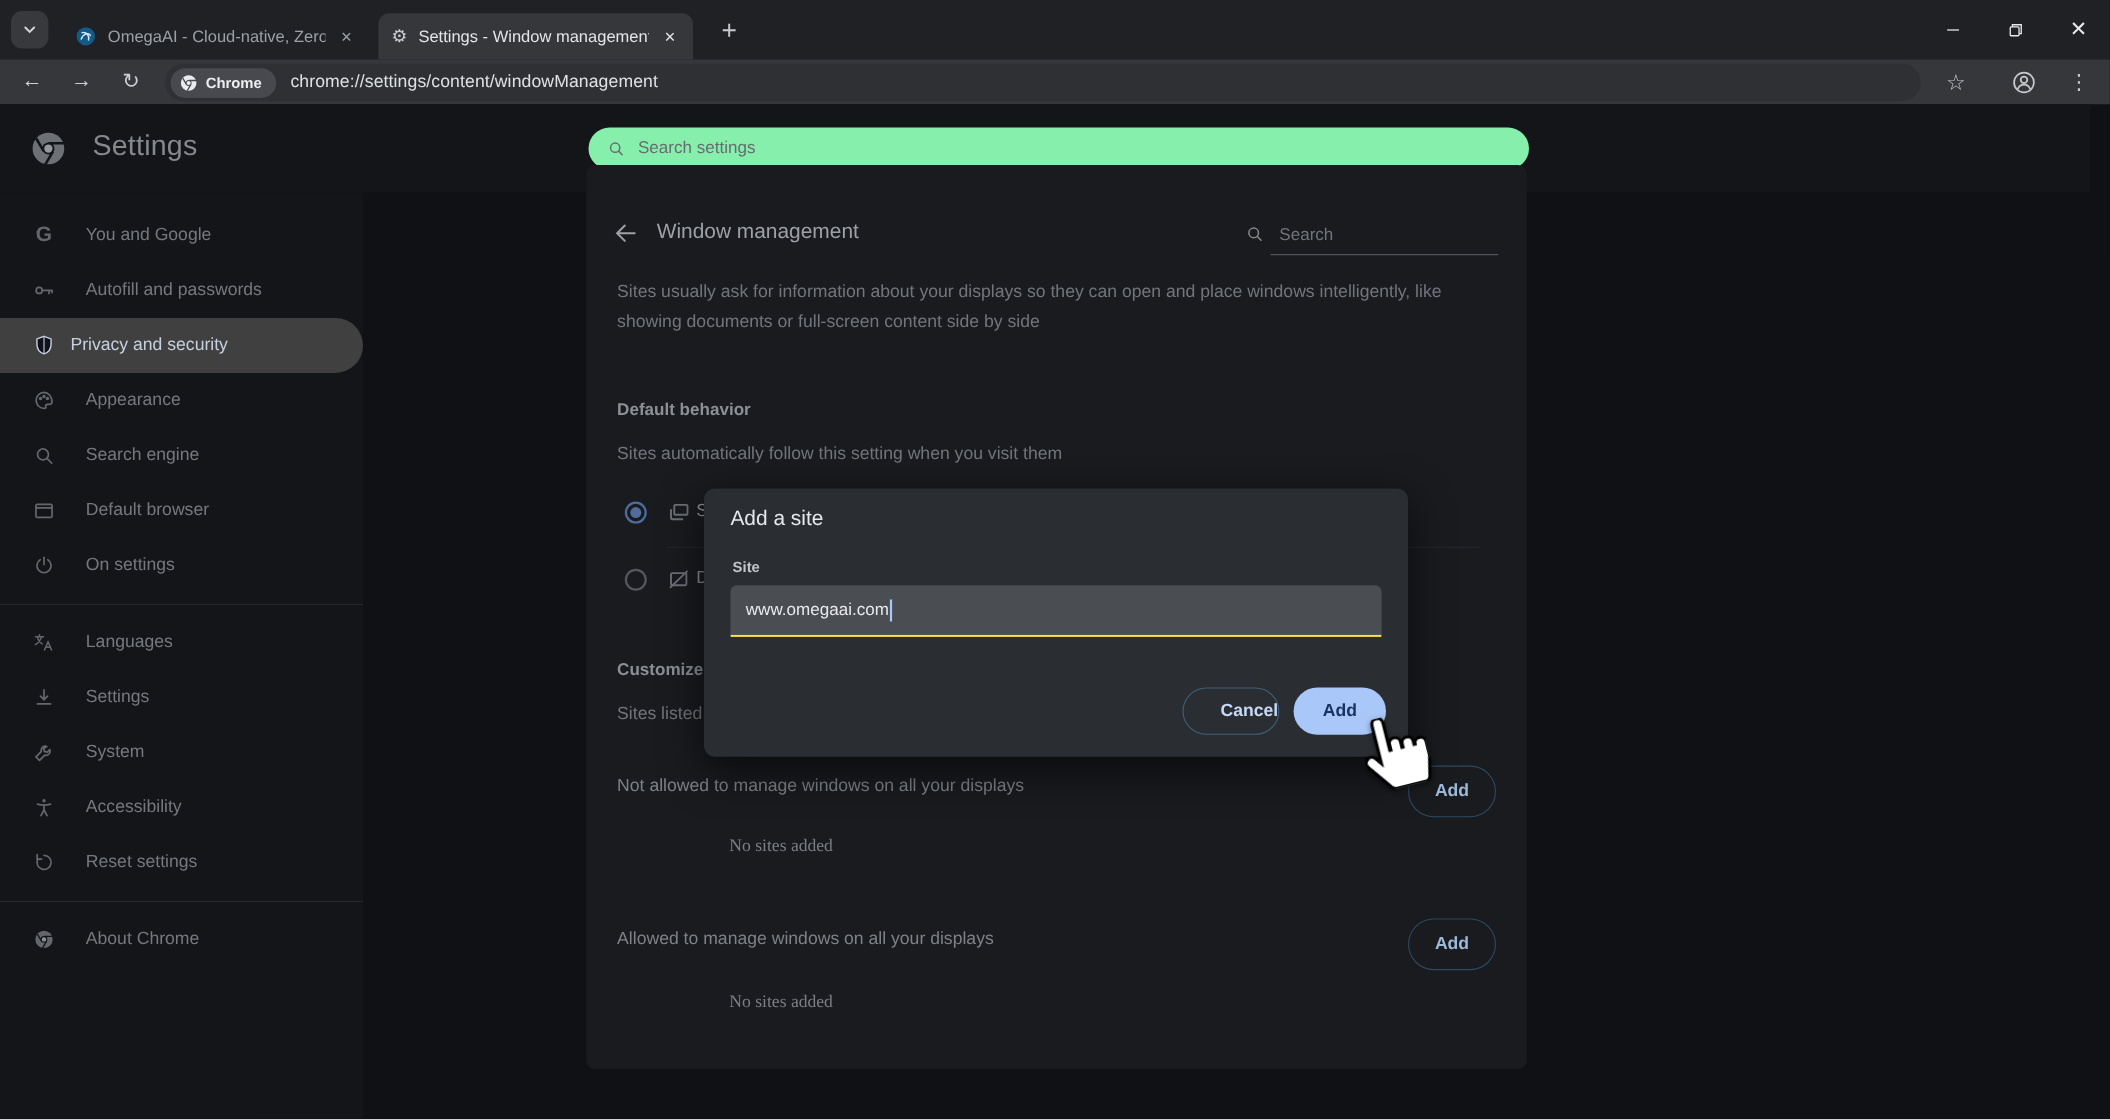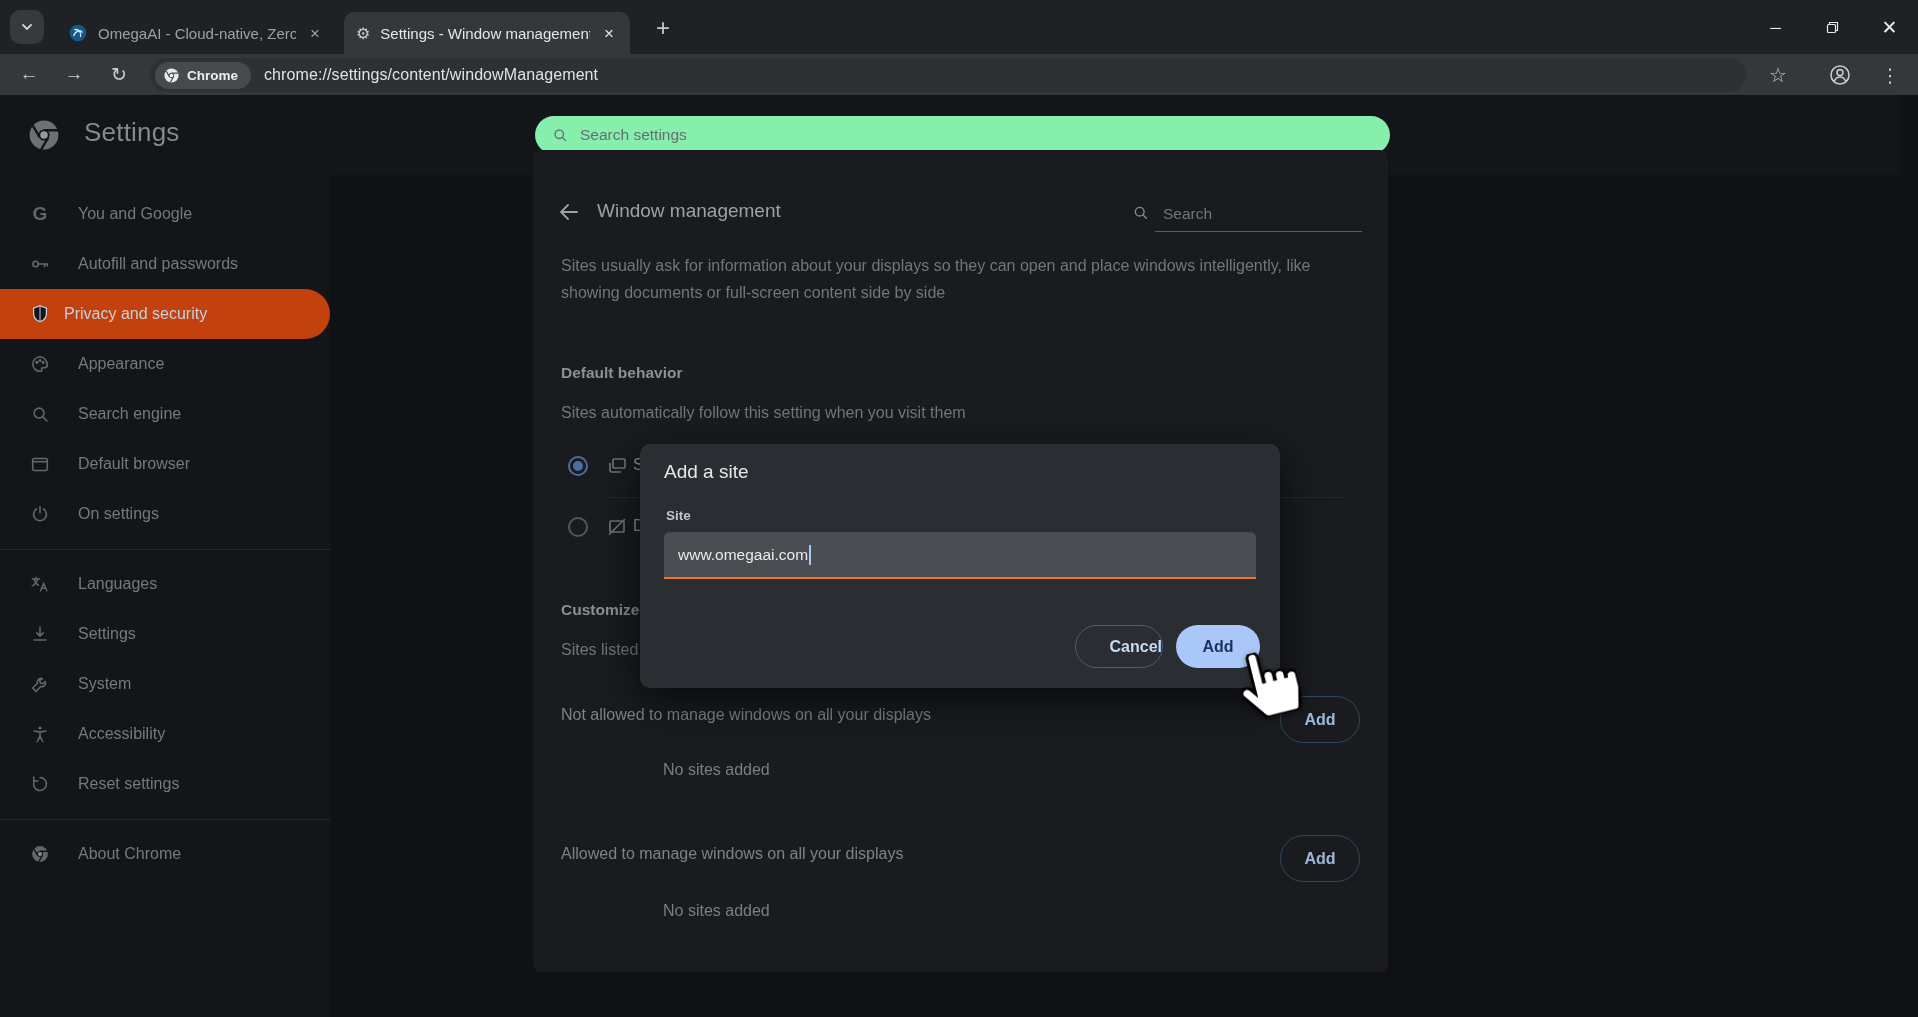--- a/index.html
+++ b/index.html
@@ -40,21 +40,21 @@
   .settings-header { position:absolute; top:0; left:0; right:18px; height:80px; background:#141519; }
   .settings-title { position:absolute; left:84px; top:22px; font-size:26px; color:#85888d; letter-spacing:.2px; }
   .header-search { position:absolute; left:535px; top:21px; width:855px; height:38px; border-radius:19px;
     background:#86efac; display:flex; align-items:center; gap:11px; padding-left:16px; color:#686c71; }
   .header-search .ph { font-size:15.5px; }
 
   .sidebar { position:absolute; top:80px; left:0; bottom:0; width:330px; background:#141519; padding-top:14px; }
   .side-item { height:50px; display:flex; align-items:center; gap:26px; padding-left:28px;
     color:#75797e; font-size:16px; font-weight:500; }
   .side-item .s-ic { width:24px; height:24px; display:flex; align-items:center; justify-content:center; color:#63676c; }
-  .side-item.selected { background:#c2410c; border-radius:0 25px 25px 0; color:#c6d0df;gap:12px; }
+  .side-item.selected { background:#404040; border-radius:0 25px 25px 0; color:#c6d0df;gap:12px; }
   .side-item.selected .s-ic { color:#c6d0df; }
   .side-divider { height:1px; background:#26282c; margin:10px 0 9px 0; }
   .ext-ic { margin-left:14px; color:#63676c; }
 
   
   .card { position:absolute; left:533px; top:55px; width:855px; height:822px; background:#191b1f; border-radius:8px; }
   .card-head-title { position:absolute; left:64px; top:50px; font-size:19px; font-weight:500; color:#9da1a7; }
   .back-ic { position:absolute; left:24px; top:50px; color:#9da1a7; }
   .c-search-ic { position:absolute; left:598px; top:53px; color:#84888d; }
   .c-search-ph { position:absolute; left:630px; top:55px; font-size:15.5px; color:#71757a; }
@@ -66,29 +66,29 @@
   .radio { position:absolute; left:35px; top:0; width:20px; height:20px; border-radius:50%; }
   .radio-sel { border:2px solid #4e6d9c; }
   .radio-sel::after { content:""; position:absolute; inset:3px; border-radius:50%; background:#4e6d9c; }
   .radio-unsel { border:2px solid #54585d; }
   .opt-ic { position:absolute; left:72px; top:-2px; color:#6e7277; }
   .opt-label { position:absolute; left:100px; top:0; font-size:16px; color:#8d9196; white-space:nowrap; }
   .opt-divider { position:absolute; left:74px; top:347px; width:738px; height:1px; background:#26282c; }
   .add-btn { position:absolute; left:747px; width:80px; height:47px; border-radius:24px;
     border:1px solid #2d4a61; background:transparent; color:#9db9da; font-size:16px; font-weight:700;
     font-family:"Liberation Sans", sans-serif; }
-  .empty-text { position:absolute; left:130px; font-size:16px; color:#7b7f85; }
+  .empty-text { position:absolute; left:130px; font-size:16px; color:#7b7f85;font-family:Liberation Serif, serif; }
 
   
   .dialog { position:absolute; left:640px; top:444px; width:640px; height:244px; background:#2a2d32;
     border-radius:10px; box-shadow:0 12px 40px rgba(0,0,0,.65); }
   .dlg-title { position:absolute; left:24px; top:17px; font-size:19px; color:#e6e8eb; }
   .dlg-label { position:absolute; left:26px; top:64px; font-size:13.5px; font-weight:700; color:#c2c5ca; }
   .dlg-input { position:absolute; left:24px; top:88px; width:592px; height:47px; background:#4a4d52;
-    border-radius:6px 6px 0 0; border-bottom:2px solid #f97316; display:flex; align-items:center;
+    border-radius:6px 6px 0 0; border-bottom:2px solid #fde047; display:flex; align-items:center;
     padding:0 14px; font-size:15.5px; color:#e8eaec; }
   .caret { width:2px; height:20px; background:#a8c7fa; margin-left:1px; }
   .dlg-actions { position:absolute; right:20px; top:181px; display:flex; gap:13px; }
   .btn-cancel { width:88px; height:43px; border-radius:22px; border:1px solid #40627d; background:transparent;
     color:#c6daf8; font-size:16px; font-weight:700; font-family:"Liberation Sans", sans-serif;text-align:right; }
   .btn-add { width:84px; height:43px; border-radius:22px; border:none; background:#a9c7f8;
     color:#17345f; font-size:16px; font-weight:700; font-family:"Liberation Sans", sans-serif; }
 
   .cursor { position:absolute; left:1240px; top:650px; width:58px; transform:rotate(-14deg); pointer-events:none;
     filter:drop-shadow(0 2px 3px rgba(0,0,0,.5)); }

